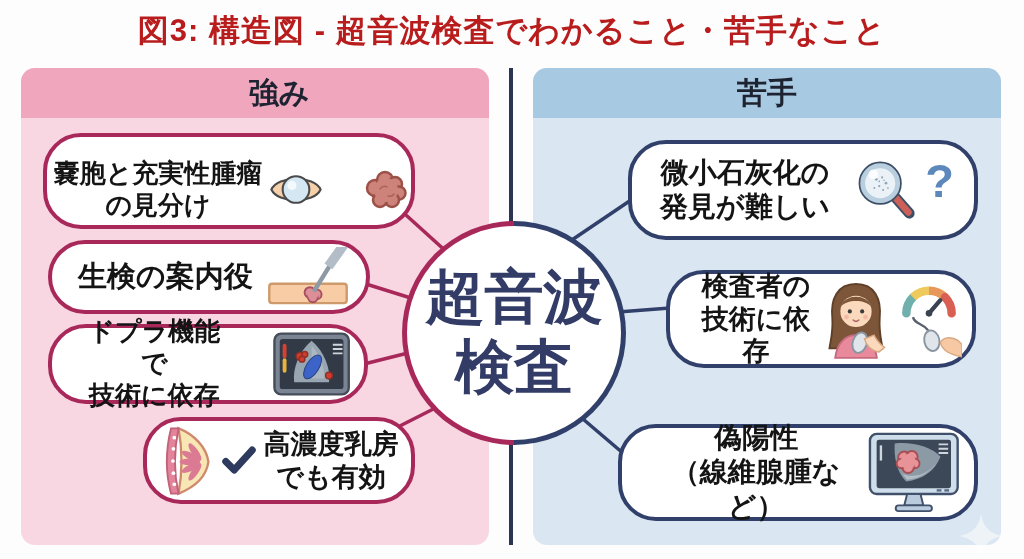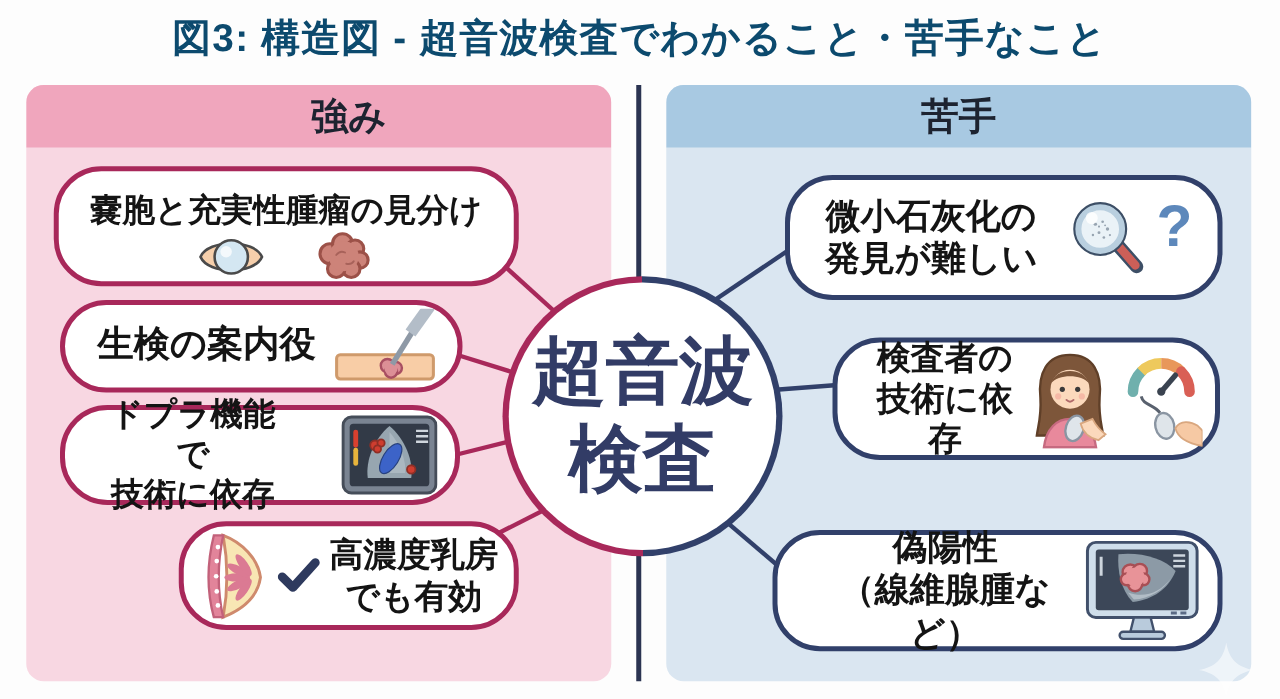--- a/index.html
+++ b/index.html
@@ -1,19 +1,19 @@
 <!DOCTYPE html>
 <html style="--strength-header: #f0a6bd; --strength-bg: #f8d7e2; --strength-border: #a8285a; --weakness-header: #a8c9e2; --weakness-bg: #dae6f1; --weakness-border: #31406a; --center-text: #323c66; --divider: #2b3452;"><head>
 <meta charset="utf-8">
 <style>
   html,body{margin:0;padding:0;background:#fdfdfd;}
   .stage{position:relative;width:1024px;height:559px;overflow:hidden;
          font-family:"Liberation Sans","DejaVu Sans",sans-serif;}
   .title{position:absolute;left:0;top:10px;width:1024px;text-align:center;
-         font-size:31px;font-weight:bold;color:#0c4a6e;letter-spacing:1px;}
+         font-size:31px;font-weight:bold;color:#b91c1c;letter-spacing:1px;}
   .panel{position:absolute;top:68px;width:468px;height:477px;border-radius:14px;overflow:hidden;}
   .panel-strength{left:21px;background:var(--strength-bg);}
   .panel-weakness{left:533px;background:var(--weakness-bg);}
   .panel-header{height:50px;display:flex;align-items:center;justify-content:center;
                 font-size:30px;font-weight:bold;color:#1d2330;}
   .panel-strength .panel-header{background:var(--strength-header);padding-left:48px;}
   .panel-weakness .panel-header{background:var(--weakness-header);}
   .divider{position:absolute;left:509px;top:68px;width:4px;height:477px;background:var(--divider);}
   .connectors{position:absolute;left:0;top:0;width:1024px;height:559px;z-index:1;}
   .line-s{stroke:var(--strength-border);stroke-width:3.5;fill:none;}
@@ -59,21 +59,21 @@
     <path class="line-w" d="M563,402 L624,454"></path>
   </svg>
 
   <div class="center-circle">
     <div class="center-label">
       <div>超音波</div>
       <div>検査</div>
     </div>
   </div>
 
-  <div class="bubble bubble-s" style="left:43px;top:133px;width:372px;height:96px;flex-direction:column;padding-top:17px;">
+  <div class="bubble bubble-s" style="left:43px;top:133px;width:372px;height:96px;flex-direction:row;padding-top:17px;">
     <div class="blabel" style="font-size:26px;">嚢胞と充実性腫瘤の見分け</div>
     <div class="icon-row">
       <svg width="54" height="41" viewBox="0 0 52 40">
         <path d="M2,20 C8,6 44,6 50,20 C44,34 8,34 2,20 Z" fill="#f6cfab" stroke="#4a4a4a" stroke-width="2"></path>
         <circle cx="26" cy="20" r="13" fill="#d4e7f2" stroke="#4a4a4a" stroke-width="2"></circle>
         <circle cx="22" cy="16" r="4.5" fill="#ffffff" opacity="0.75"></circle>
       </svg>
       <svg width="50" height="42" viewBox="0 0 48 42">
         <g stroke="#9c5148" stroke-width="2.5" fill="#cd8379">
           <circle cx="13" cy="19" r="8"></circle>

